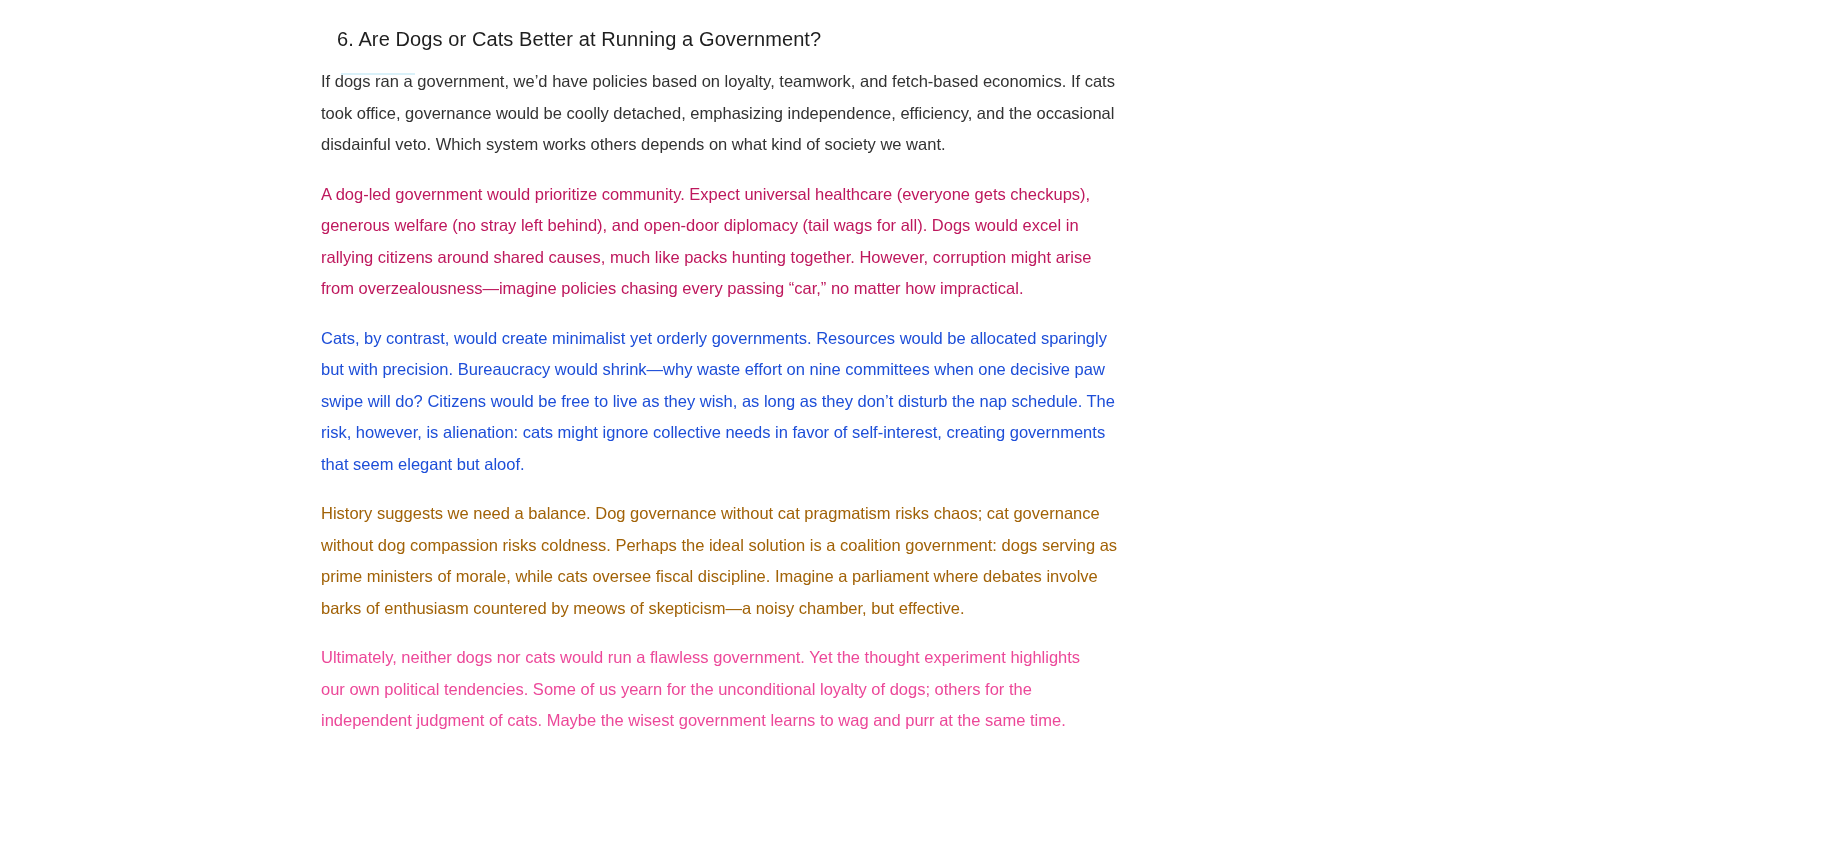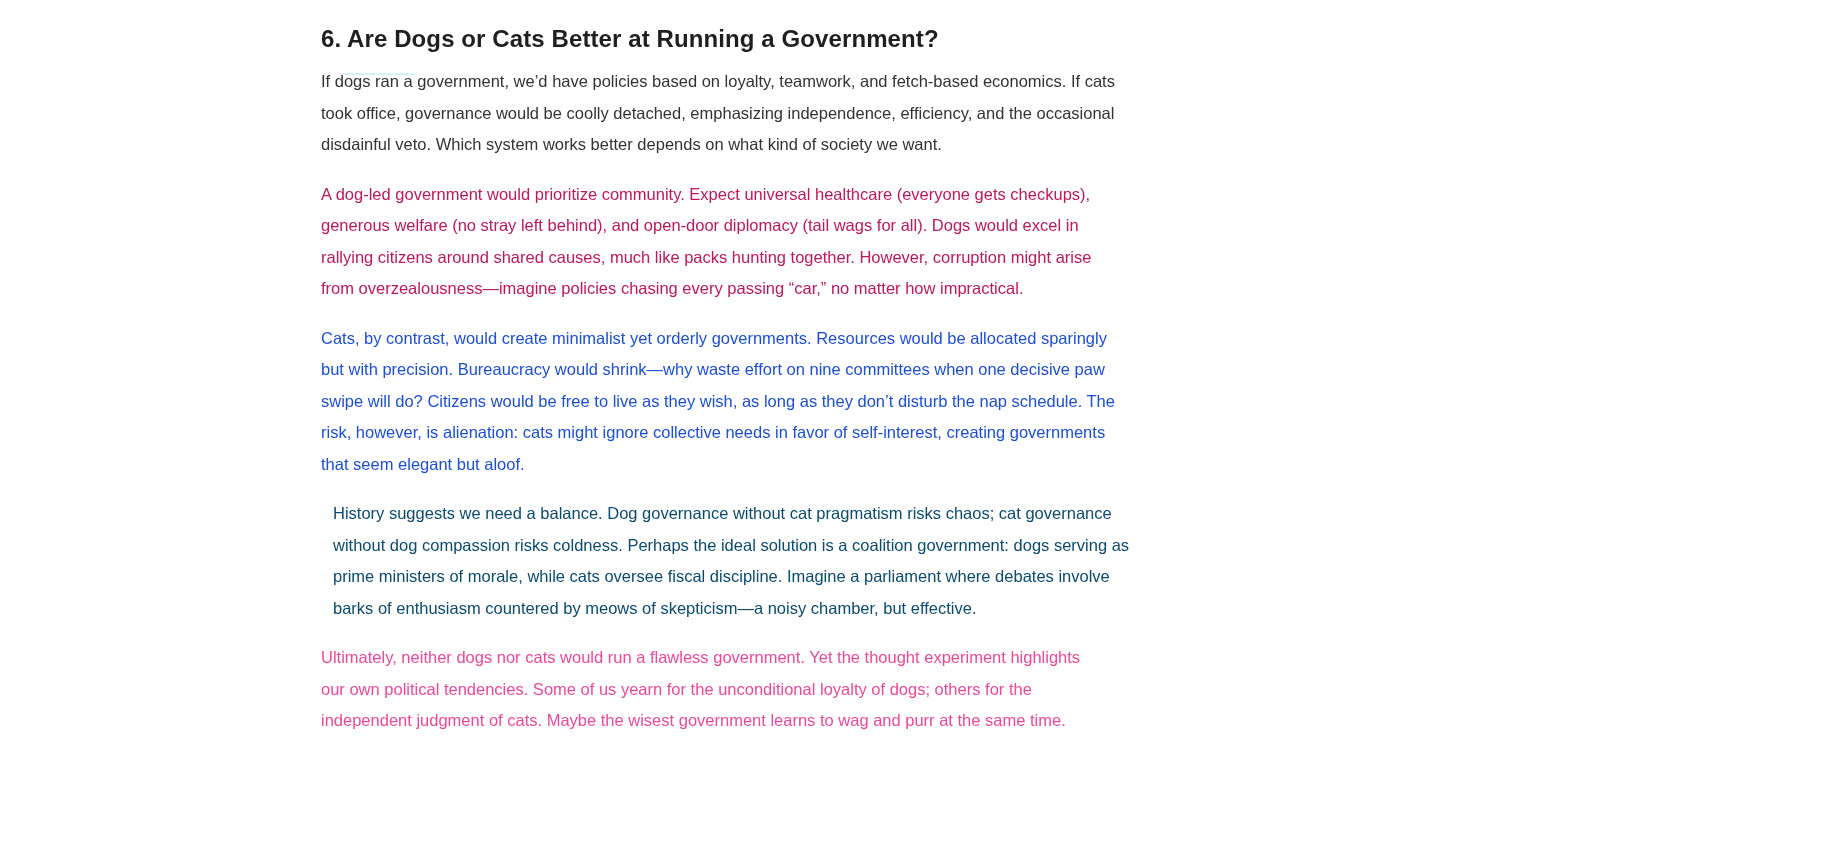--- a/index.html
+++ b/index.html
@@ -11,24 +11,24 @@
     overflow: hidden;
     font-family: "Liberation Sans", sans-serif;
   }
   .content {
     position: absolute;
     left: 321px;
     top: 24px;
     width: 1150px;
   }
   .heading {
-    margin: 0 0 12px 0;
-    font-size: 24px;
+    margin: 0 0 12px 16px;
+    font-size: 20px;
     line-height: 30px;
-    font-weight: 700;
+    font-weight: 400;
     color: #1f1f1f;
     letter-spacing: 0.1px;
   }
   .heading-underline-mark {
     position: absolute;
     left: 20px;
     top: 49px;
     width: 74px;
     height: 2px;
     background: #d9f1f9;
@@ -44,31 +44,31 @@
 </head>
 <body>
 
 <div class="canvas">
   <div class="content">
     <h2 class="heading" style="color: rgb(31, 31, 31);">6. Are Dogs or Cats Better at Running a Government?</h2>
     <div class="heading-underline-mark" style="background: rgb(217, 241, 249);"></div>
     <div id="paragraph-container">
         <p class="para" style="color: rgb(51, 51, 51);">If dogs ran a government, we’d have policies based on loyalty, teamwork, and fetch-based economics. If cats
 took office, governance would be coolly detached, emphasizing independence, efficiency, and the occasional
-disdainful veto. Which system works better depends on what kind of society we want.</p>
+disdainful veto. Which system works others depends on what kind of society we want.</p>
         <p class="para" style="color: #be185d;">A dog-led government would prioritize community. Expect universal healthcare (everyone gets checkups),
 generous welfare (no stray left behind), and open-door diplomacy (tail wags for all). Dogs would excel in
 rallying citizens around shared causes, much like packs hunting together. However, corruption might arise
 from overzealousness—imagine policies chasing every passing “car,” no matter how impractical.</p>
         <p class="para" style="color: #1d4ed8;">Cats, by contrast, would create minimalist yet orderly governments. Resources would be allocated sparingly
 but with precision. Bureaucracy would shrink—why waste effort on nine committees when one decisive paw
 swipe will do? Citizens would be free to live as they wish, as long as they don’t disturb the nap schedule. The
 risk, however, is alienation: cats might ignore collective needs in favor of self-interest, creating governments
 that seem elegant but aloof.</p>
-        <p class="para" style="color: #0c4a6e; margin-left: 12px;">History suggests we need a balance. Dog governance without cat pragmatism risks chaos; cat governance
+        <p class="para" style="color: #a16207;">History suggests we need a balance. Dog governance without cat pragmatism risks chaos; cat governance
 without dog compassion risks coldness. Perhaps the ideal solution is a coalition government: dogs serving as
 prime ministers of morale, while cats oversee fiscal discipline. Imagine a parliament where debates involve
 barks of enthusiasm countered by meows of skepticism—a noisy chamber, but effective.</p>
         <p class="para" style="color: #ec4899;">Ultimately, neither dogs nor cats would run a flawless government. Yet the thought experiment highlights
 our own political tendencies. Some of us yearn for the unconditional loyalty of dogs; others for the
 independent judgment of cats. Maybe the wisest government learns to wag and purr at the same time.</p>
       </div>
   </div>
 </div>
 

